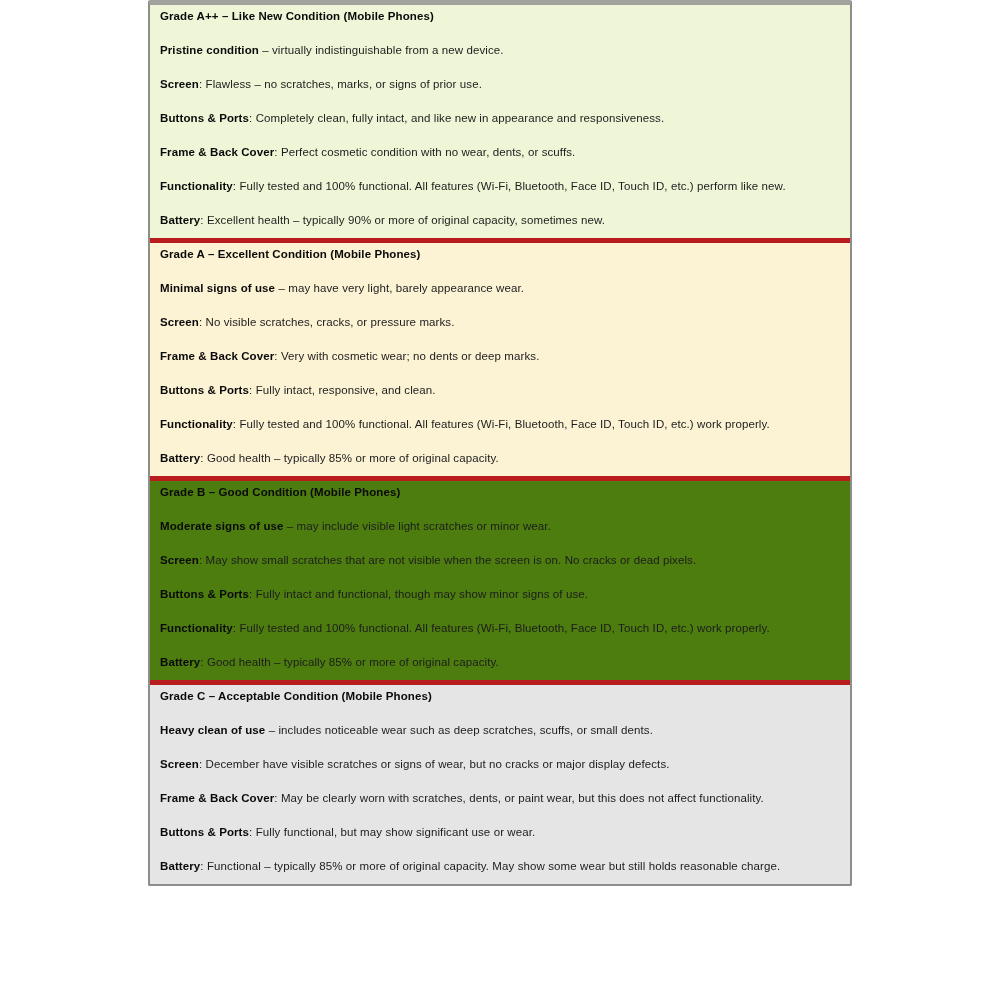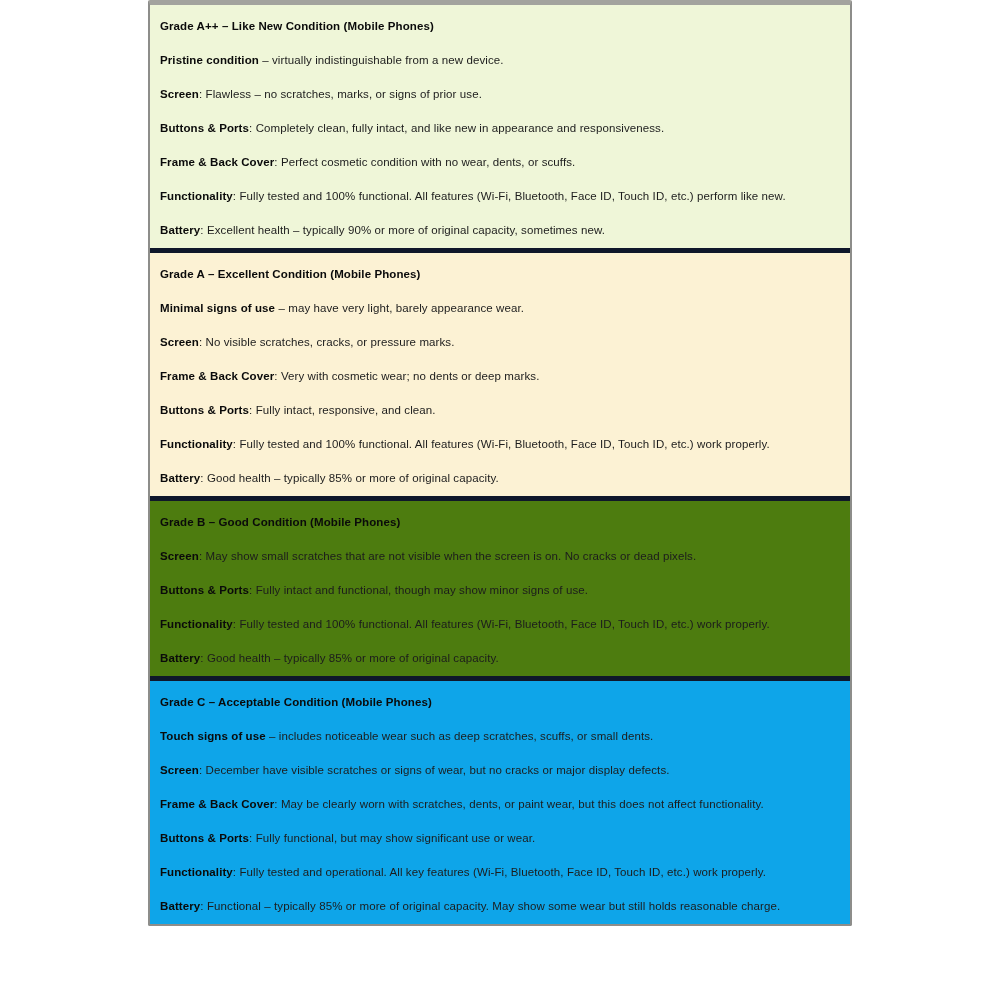--- a/index.html
+++ b/index.html
@@ -16,25 +16,25 @@
     top: 0;
     width: 704px;
     box-sizing: border-box;
     border-left: 2px solid #8d8d8a;
     border-right: 2px solid #8d8d8a;
     border-bottom: 2px solid #8d8d8a;
     border-top: 5px solid #a3a39e;
     border-radius: 2px;
   }
   .grade-section {
-    padding: 14px 12px 11px 10px;
+    padding: 4px 12px 11px 10px;
     box-sizing: border-box;
   }
   .grade-section + .grade-section {
-    border-top: 5px solid #0f172a;
+    border-top: 5px solid #b91c1c;
   }
   .grade-section p {
     margin: 0 0 20px 0;
     font-size: 11.5px;
     line-height: 14px;
     color: #1c1c1c;
     letter-spacing: 0.1px;
   }
   .grade-section p:last-child {
     margin-bottom: 0;
@@ -62,27 +62,27 @@
     <p class="title"><b>Grade A – Excellent Condition (Mobile Phones)</b></p>
   <p class="item"><b class="label">Minimal signs of use</b><span class="sep"> – </span><span class="text">may have very light, barely appearance wear.</span></p>
       <p class="item"><b class="label">Screen</b><span class="sep">: </span><span class="text">No visible scratches, cracks, or pressure marks.</span></p>
       <p class="item"><b class="label">Frame &amp; Back Cover</b><span class="sep">: </span><span class="text">Very with cosmetic wear; no dents or deep marks.</span></p>
       <p class="item"><b class="label">Buttons &amp; Ports</b><span class="sep">: </span><span class="text">Fully intact, responsive, and clean.</span></p>
       <p class="item"><b class="label">Functionality</b><span class="sep">: </span><span class="text">Fully tested and 100% functional. All features (Wi-Fi, Bluetooth, Face ID, Touch ID, etc.) work properly.</span></p>
       <p class="item"><b class="label">Battery</b><span class="sep">: </span><span class="text">Good health – typically 85% or more of original capacity.</span></p>
     </section>
     <section class="grade-section" style="background: #4d7c0f;">
     <p class="title"><b>Grade B – Good Condition (Mobile Phones)</b></p>
+  <p class="item"><b class="label">Moderate signs of use</b><span class="sep"> – </span><span class="text">may include visible light scratches or minor wear.</span></p>
       <p class="item"><b class="label">Screen</b><span class="sep">: </span><span class="text">May show small scratches that are not visible when the screen is on. No cracks or dead pixels.</span></p>
       <p class="item"><b class="label">Buttons &amp; Ports</b><span class="sep">: </span><span class="text">Fully intact and functional, though may show minor signs of use.</span></p>
       <p class="item"><b class="label">Functionality</b><span class="sep">: </span><span class="text">Fully tested and 100% functional. All features (Wi-Fi, Bluetooth, Face ID, Touch ID, etc.) work properly.</span></p>
       <p class="item"><b class="label">Battery</b><span class="sep">: </span><span class="text">Good health – typically 85% or more of original capacity.</span></p>
     </section>
-    <section class="grade-section" style="background: #0ea5e9;">
+    <section class="grade-section" style="background: #e5e5e5;">
     <p class="title"><b>Grade C – Acceptable Condition (Mobile Phones)</b></p>
-  <p class="item"><b class="label">Touch signs of use</b><span class="sep"> – </span><span class="text">includes noticeable wear such as deep scratches, scuffs, or small dents.</span></p>
+  <p class="item"><b class="label">Heavy clean of use</b><span class="sep"> – </span><span class="text">includes noticeable wear such as deep scratches, scuffs, or small dents.</span></p>
       <p class="item"><b class="label">Screen</b><span class="sep">: </span><span class="text">December have visible scratches or signs of wear, but no cracks or major display defects.</span></p>
       <p class="item"><b class="label">Frame &amp; Back Cover</b><span class="sep">: </span><span class="text">May be clearly worn with scratches, dents, or paint wear, but this does not affect functionality.</span></p>
       <p class="item"><b class="label">Buttons &amp; Ports</b><span class="sep">: </span><span class="text">Fully functional, but may show significant use or wear.</span></p>
-      <p class="item"><b class="label">Functionality</b><span class="sep">: </span><span class="text">Fully tested and operational. All key features (Wi-Fi, Bluetooth, Face ID, Touch ID, etc.) work properly.</span></p>
       <p class="item"><b class="label">Battery</b><span class="sep">: </span><span class="text">Functional – typically 85% or more of original capacity. May show some wear but still holds reasonable charge.</span></p>
     </section>
   </div>
 
 </body></html>

